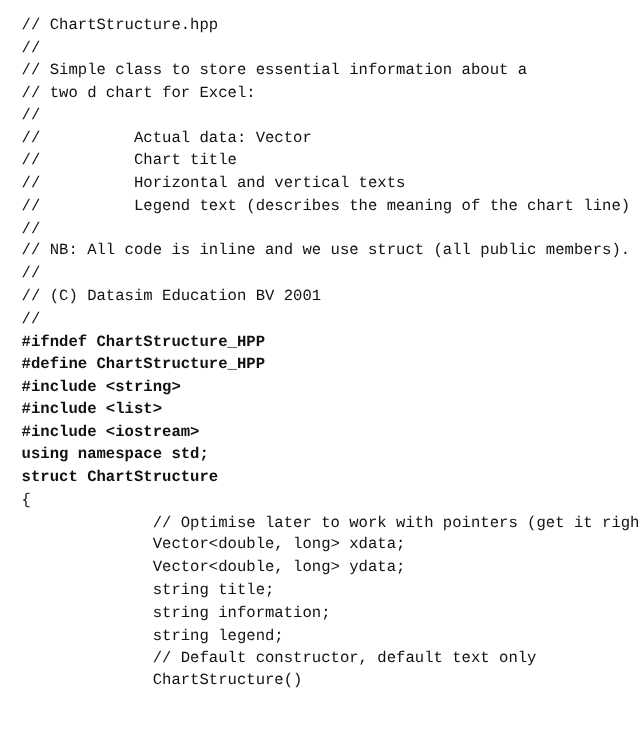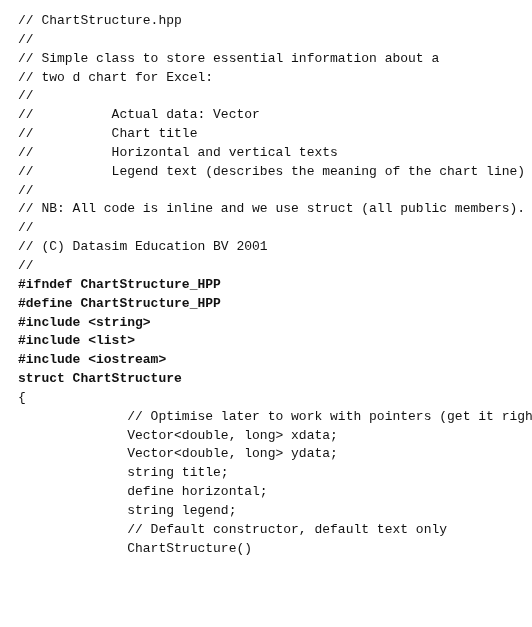--- a/index.html
+++ b/index.html
@@ -38,25 +38,26 @@
     <div class="line">//</div>
     <div class="line">// (C) Datasim Education BV 2001</div>
     <div class="line">//</div>
     <div class="line"></div>
     <div class="line bold">#ifndef ChartStructure_HPP</div>
     <div class="line bold">#define ChartStructure_HPP</div>
     <div class="line"></div>
     <div class="line bold">#include &lt;string&gt;</div>
     <div class="line bold">#include &lt;list&gt;</div>
     <div class="line bold">#include &lt;iostream&gt;</div>
+    <div class="line bold">using namespace std;</div>
     <div class="line bold">struct ChartStructure</div>
     <div class="line">{</div>
     <div class="line">              // Optimise later to work with pointers (get it right)</div>
     <div class="line">              Vector&lt;double, long&gt; xdata;</div>
     <div class="line">              Vector&lt;double, long&gt; ydata;</div>
     <div class="line"></div>
     <div class="line">              string title;</div>
-    <div class="line">              define horizontal;</div>
+    <div class="line">              string information;</div>
     <div class="line">              string legend;</div>
     <div class="line"></div>
     <div class="line">              // Default constructor, default text only</div>
     <div class="line">              ChartStructure()</div>
   </div>
 
 </body></html>

